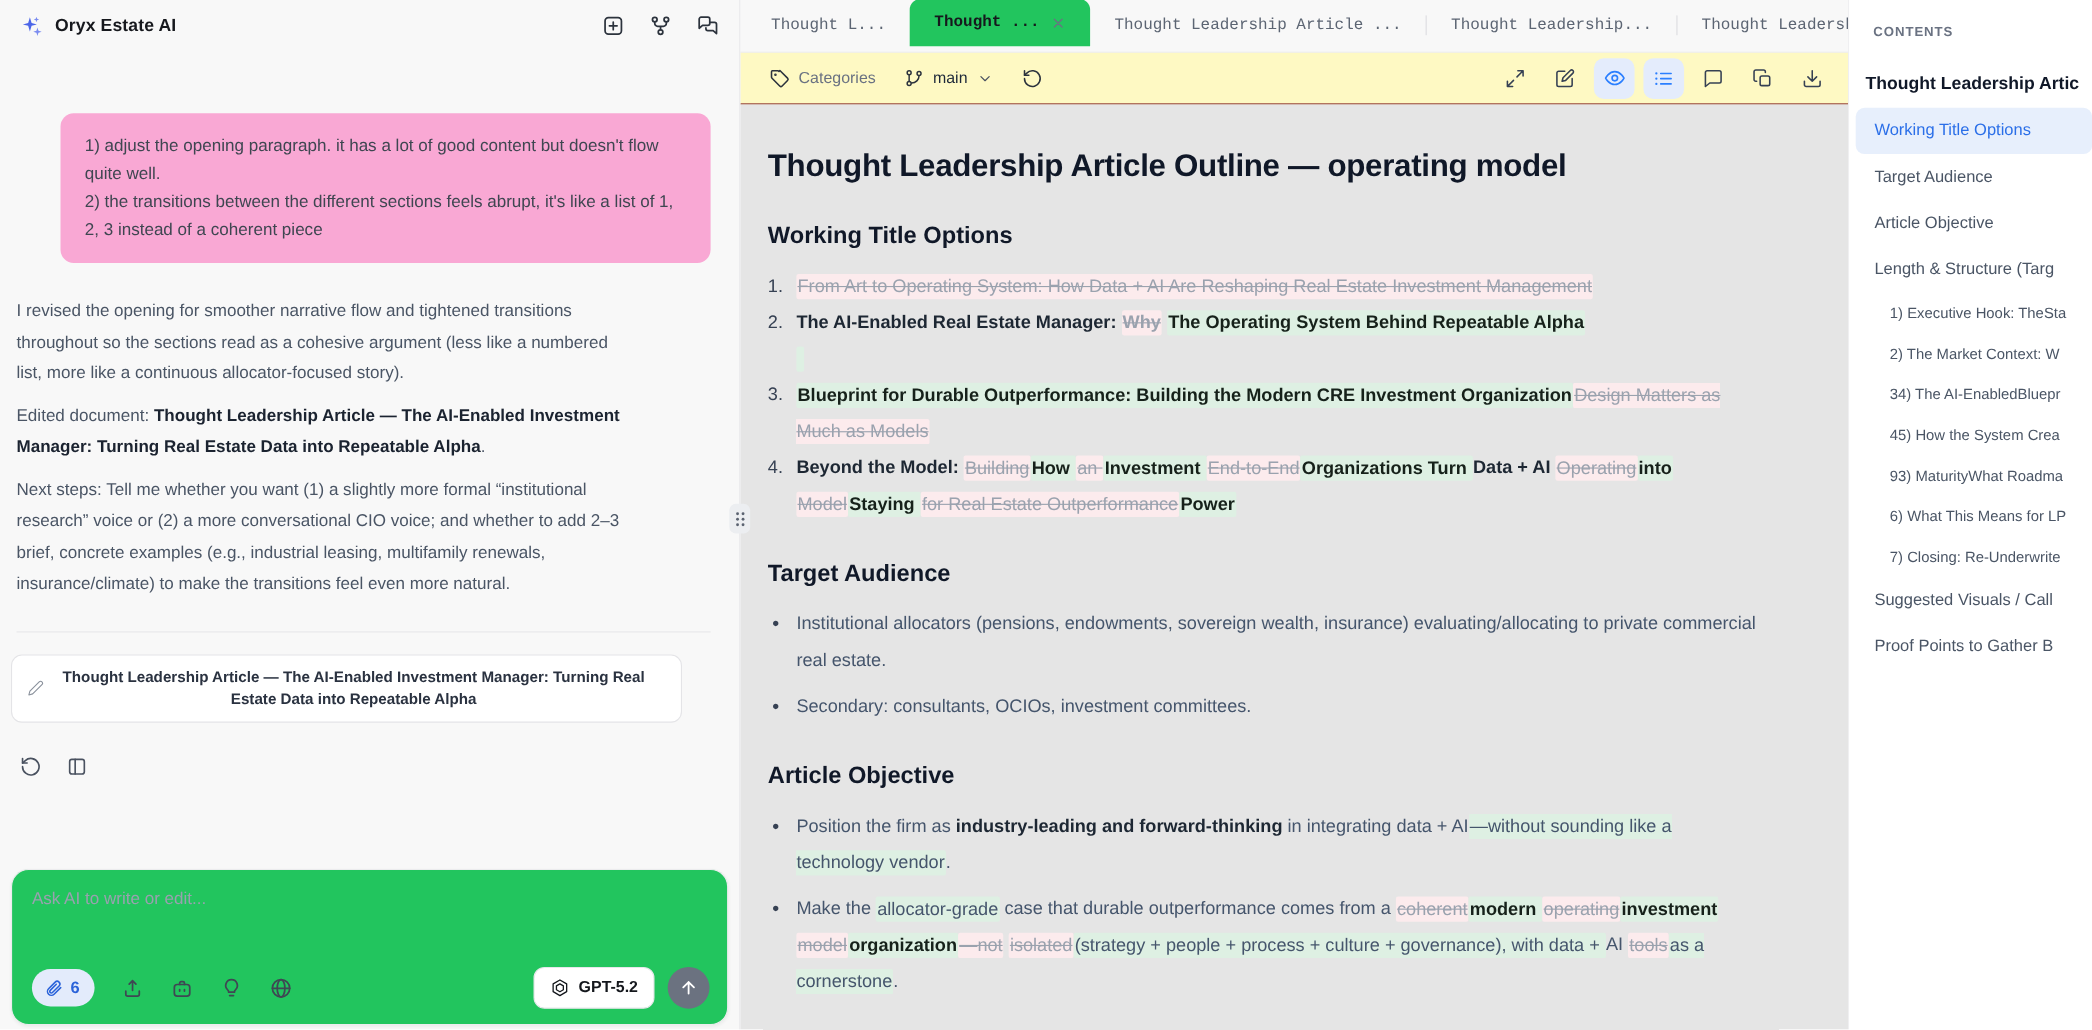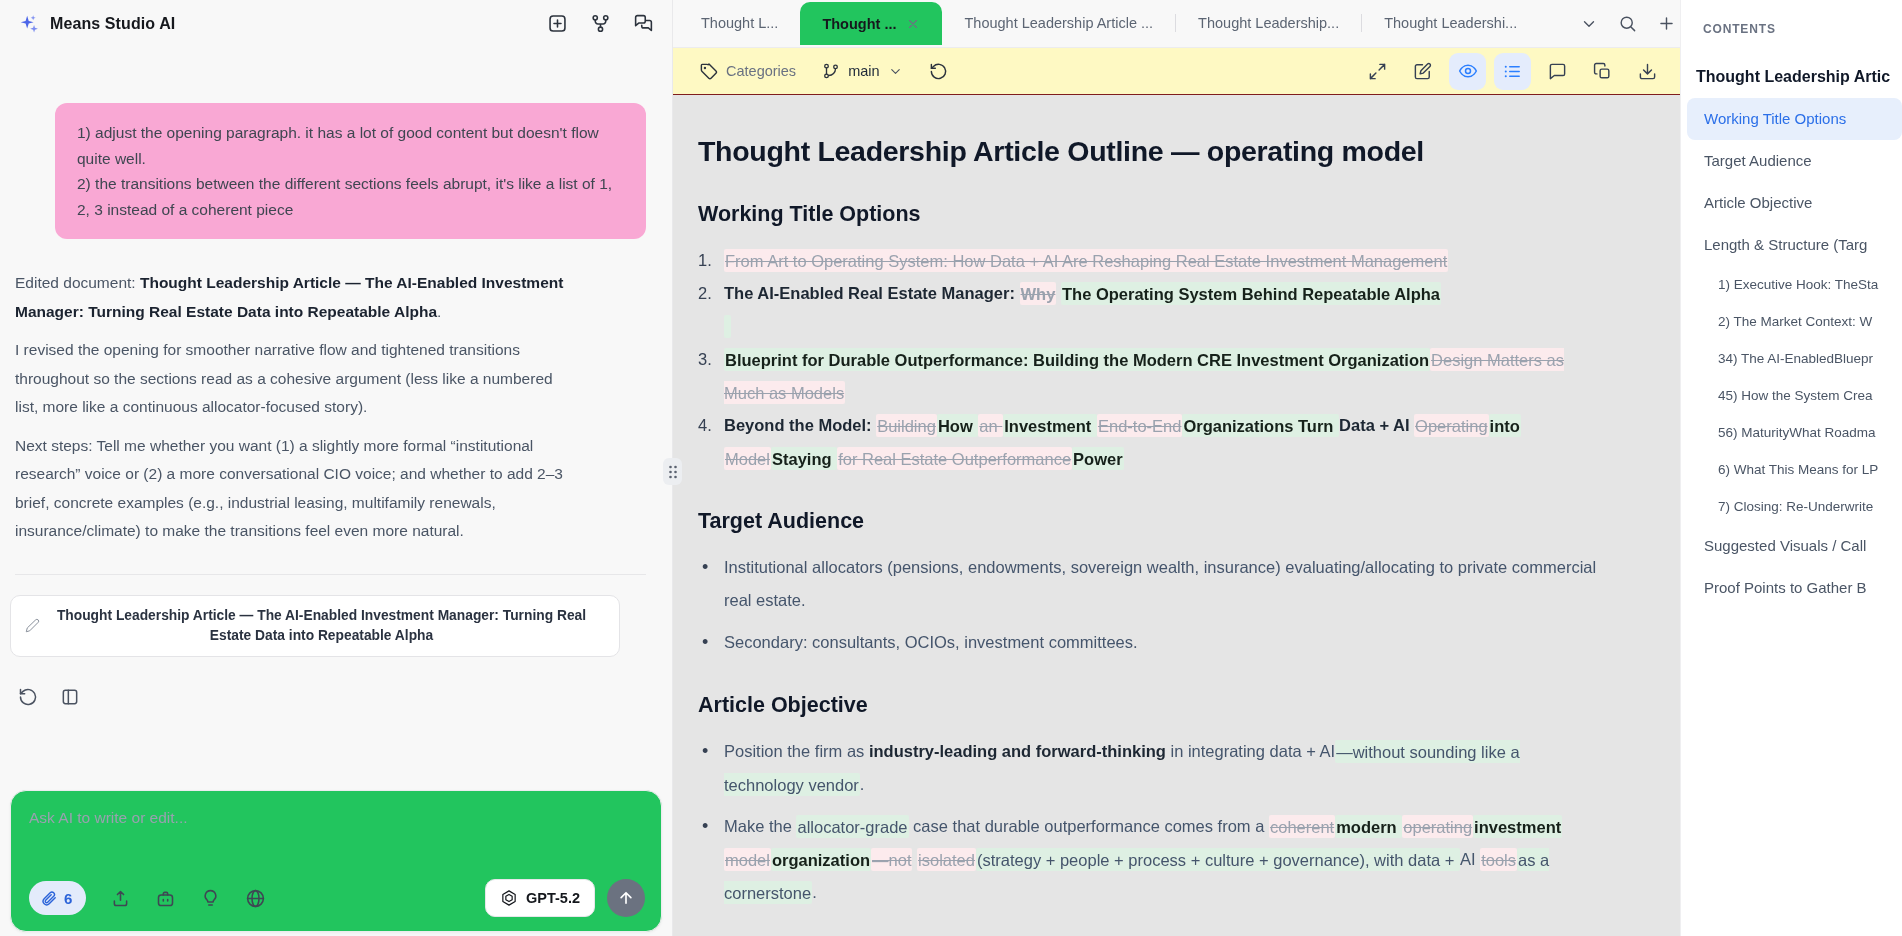--- a/index.html
+++ b/index.html
@@ -103,21 +103,21 @@
 <div class="left">
   <div class="left-header">
     <div class="brand">
       <span>
         <svg class="ic" width="22" height="22" viewBox="0 0 24 24" style="stroke:none">
           <path fill="#4c66e8" d="M10 3l1.7 5.6L17 10l-5.3 1.4L10 17l-1.7-5.6L3 10l5.3-1.4Z"></path>
           <path fill="#7b8cf0" d="M17.5 13l1 3.2 3.2 1-3.2 1-1 3.2-1-3.2-3.2-1 3.2-1Z"></path>
           <path fill="#7b8cf0" d="M16.5 2.5l.7 2 2 .7-2 .7-.7 2-.7-2-2-.7 2-.7Z"></path>
         </svg>
       </span>
-      <span class="brand-title">Means Studio AI</span>
+      <span class="brand-title">Oryx Estate AI</span>
     </div>
     <div class="hdr-icons">
       <span class="btn">
         <svg class="ic" width="21" height="21" viewBox="0 0 24 24">
             <rect x="3.5" y="3.5" width="17" height="17" rx="3.5"></rect>
             <path d="M12 8v8M8 12h8"></path>
           </svg>
       </span>
       <span class="btn">
         <svg class="ic" width="21" height="21" viewBox="0 0 24 24">
@@ -132,22 +132,22 @@
             <path d="M14 9.5a2 2 0 0 1-2 2H6.5l-3.5 3V5a2 2 0 0 1 2-2h7a2 2 0 0 1 2 2Z"></path>
             <path d="M14.5 8.5H19a2 2 0 0 1 2 2v9.5l-3.5-3H12a2 2 0 0 1-2-2v-1"></path>
           </svg>
       </span>
     </div>
   </div>
 
   <div class="chat">
     <div class="quote">1) adjust the opening paragraph. it has a lot of good content but doesn't flow quite well.
 2) the transitions between the different sections feels abrupt, it's like a list of 1, 2, 3 instead of a coherent piece</div>
+    <p class="msg">I revised the opening for smoother narrative flow and tightened transitions throughout so the sections read as a cohesive argument (less like a numbered list, more like a continuous allocator-focused story).</p>
     <p class="msg"><span>Edited document: </span><span class="bold">Thought Leadership Article — The AI-Enabled Investment Manager: Turning Real Estate Data into Repeatable Alpha</span><span>.</span></p>
-    <p class="msg">I revised the opening for smoother narrative flow and tightened transitions throughout so the sections read as a cohesive argument (less like a numbered list, more like a continuous allocator-focused story).</p>
     <p class="msg">Next steps: Tell me whether you want (1) a slightly more formal “institutional research” voice or (2) a more conversational CIO voice; and whether to add 2–3 brief, concrete examples (e.g., industrial leasing, multifamily renewals, insurance/climate) to make the transitions feel even more natural.</p>
     <div class="chat-divider"></div>
     <div class="doc-chip">
       <span class="pic">
         <svg class="ic" width="15" height="15" viewBox="0 0 24 24" style="stroke-width:1.6">
             <path d="M17 3a2.8 2.8 0 1 1 4 4L7.5 20.5 2 22l1.5-5.5Z"></path>
           </svg>
       </span>
       <span class="txt">Thought Leadership Article — The AI-Enabled Investment Manager: Turning Real Estate Data into Repeatable Alpha</span>
     </div>
@@ -229,21 +229,21 @@
           <circle cx="8.5" cy="8" r="1.3"></circle>
           <circle cx="3.5" cy="13" r="1.3"></circle>
           <circle cx="8.5" cy="13" r="1.3"></circle>
         </g>
       </svg>
   </div>
 </div>
 
 <div class="main">
   <div class="tabstrip">
-    <span id="tab-list" style="display:flex;align-items:center;height:48px;">
+    <span id="tab-list" style="display:flex;align-items:flex-start;height:48px;font-family:Liberation Mono, monospace;">
         <div class="tab">
           <span>Thought L...</span>
         </div>
         <div class="tab active">
           <span>Thought ...</span>
           <span class="close">
             <svg class="ic" width="14" height="14" viewBox="0 0 24 24" style="stroke-width:2">
               <path d="M18 6 6 18M6 6l12 12"></path>
             </svg>
           </span>
@@ -392,19 +392,19 @@
   <div id="contents-list">
       <div class="c-item lvl0">Thought Leadership Artic</div>
       <div class="c-item lvl1 active">Working Title Options</div>
       <div class="c-item lvl1">Target Audience</div>
       <div class="c-item lvl1">Article Objective</div>
       <div class="c-item lvl1">Length &amp; Structure (Targ</div>
       <div class="c-item lvl2">1) Executive Hook: TheSta</div>
       <div class="c-item lvl2">2) The Market Context: W</div>
       <div class="c-item lvl2">34) The AI-EnabledBluepr</div>
       <div class="c-item lvl2">45) How the System Crea</div>
-      <div class="c-item lvl2">56) MaturityWhat Roadma</div>
+      <div class="c-item lvl2">93) MaturityWhat Roadma</div>
       <div class="c-item lvl2">6) What This Means for LP</div>
       <div class="c-item lvl2">7) Closing: Re-Underwrite</div>
       <div class="c-item lvl1">Suggested Visuals / Call</div>
       <div class="c-item lvl1">Proof Points to Gather B</div>
     </div>
 </div>
 
 </body></html>

